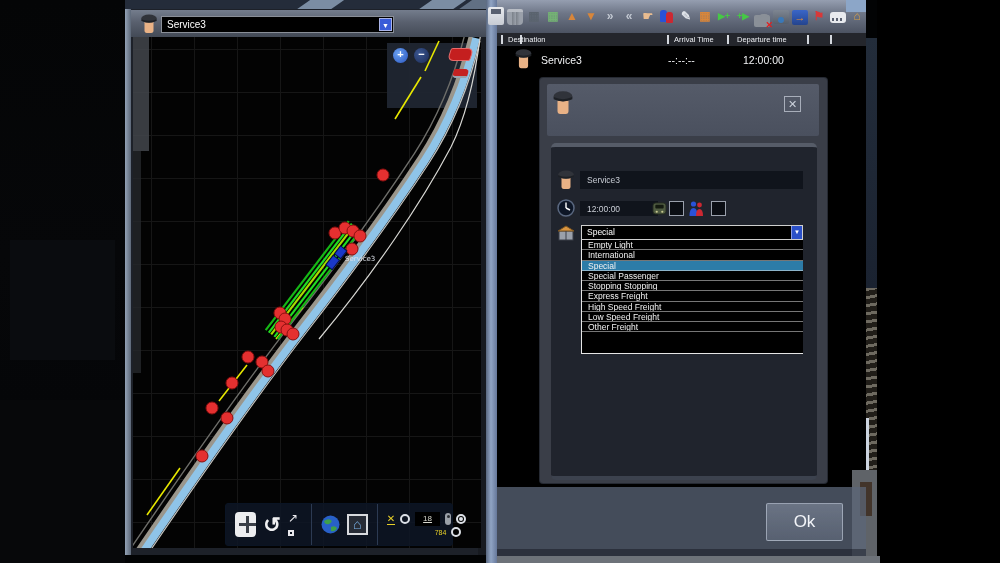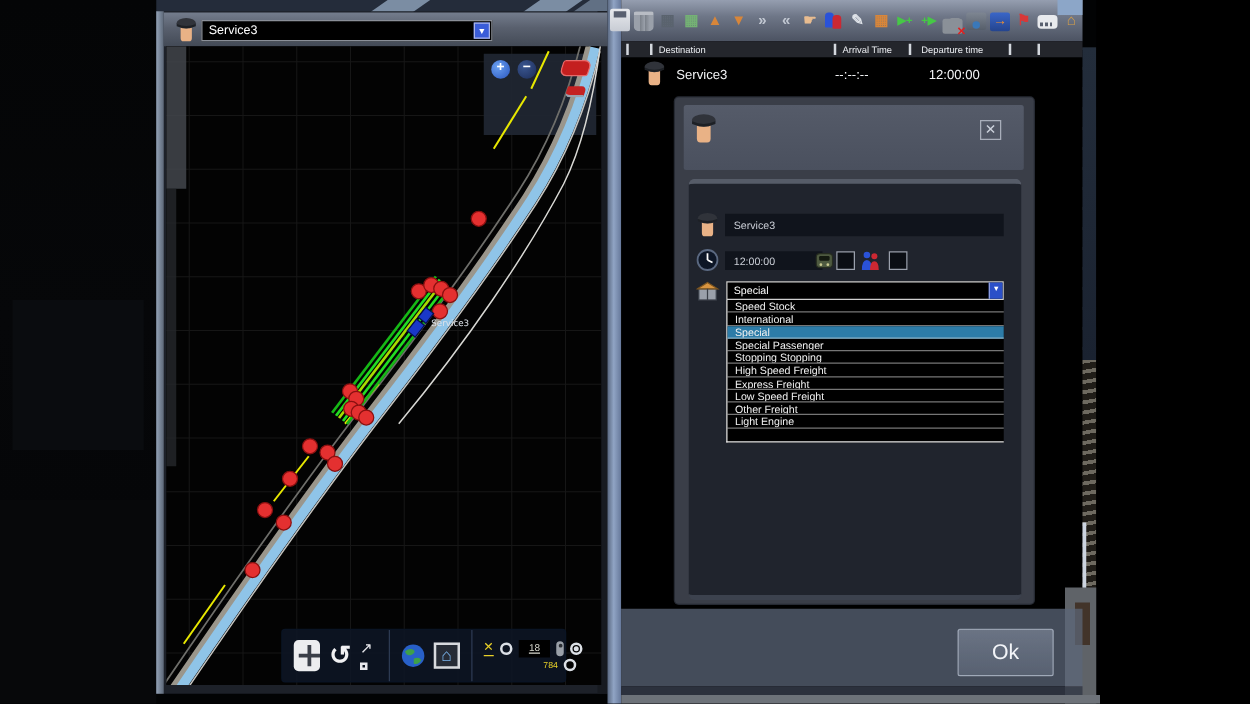--- a/index.html
+++ b/index.html
@@ -383,21 +383,21 @@
       </div>
     </div>
 
   <div class="abs rw-header">
     <span class="tick" style="left:4px"></span>
     <span class="tick" style="left:23px"></span>
     <span class="tick" style="left:170px"></span>
     <span class="tick" style="left:230px"></span>
     <span class="tick" style="left:310px"></span>
     <span class="tick" style="left:333px"></span>
-    <span class="col-label" style="left:30px">Destination</span>
+    <span class="col-label" style="left:11px">Destination</span>
     <span class="col-label" style="left:177px">Arrival Time</span>
     <span class="col-label" style="left:240px">Departure time</span>
   </div>
 
   <div class="abs rw-body">
     <div>
       <svg class="row-avatar" viewBox="0 0 20 24">
           <use href="#sym-avatar"></use>
         </svg>
       <span class="cell" style="left:44px">Service3</span>
@@ -449,28 +449,27 @@
       <div class="chk chk2"></div>
 
       <svg class="r-icon box-i" viewBox="0 0 19 18">
           <use href="#sym-box"></use>
         </svg>
       <div class="combo">
         <span>Special</span>
         <span class="arrow-btn">▼</span>
       </div>
       <div class="type-list" id="type-list">
-          <div class="opt">Speed Stock</div>
+          <div class="opt">Empty Light</div>
           <div class="opt">International</div>
           <div class="opt sel">Special</div>
           <div class="opt">Special Passenger</div>
           <div class="opt">Stopping Stopping</div>
+          <div class="opt">Express Freight</div>
           <div class="opt">High Speed Freight</div>
-          <div class="opt">Express Freight</div>
           <div class="opt">Low Speed Freight</div>
           <div class="opt">Other Freight</div>
-          <div class="opt">Light Engine</div>
         </div>
 
     </div>
   </div>
 
 </div>
 
 </body></html>

